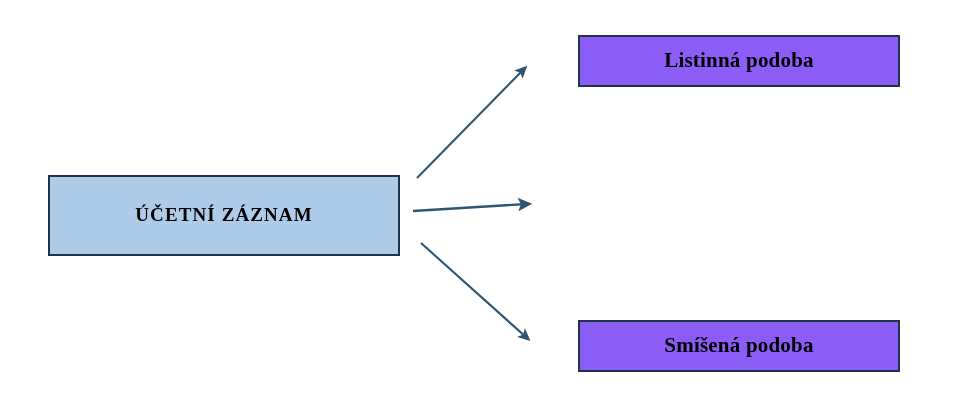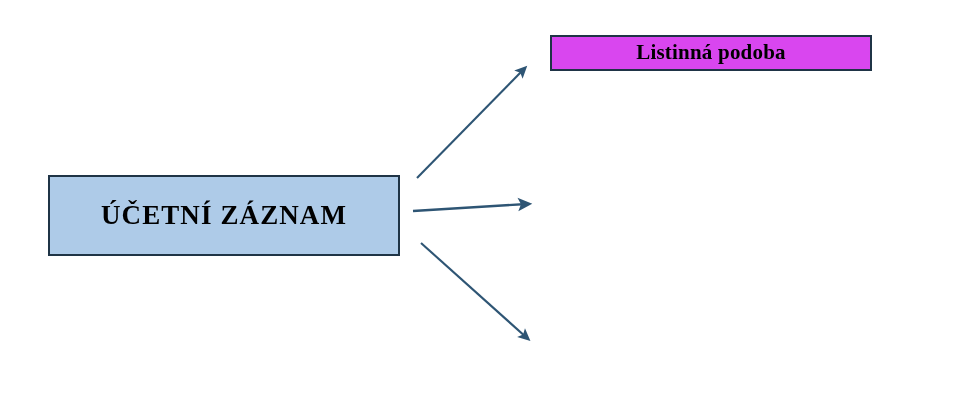--- a/index.html
+++ b/index.html
@@ -38,28 +38,28 @@
     color: #000000;
     letter-spacing: 0.2px;
     line-height: 1.1;
   }
   .node-root {
     left: 48px;
     top: 175px;
     width: 352px;
     height: 81px;
     background: #aecbe8;
-    font-size: 27px;
+    font-size: 19px;
     letter-spacing: 1.1px;
   }
   .node-leaf {
-    left: 550px;
+    left: 578px;
     width: 322px;
-    height: 36px;
-    background: #d946ef;
+    height: 52px;
+    background: #8b5cf6;
     font-size: 21px;
   }
   #node-listinna  { top: 35px; }
   #node-technicka { top: 177px; }
   #node-smisena   { top: 320px; }
 </style>
 </head>
 <body>
 
 <div id="diagram-canvas">
@@ -86,14 +86,17 @@
 
   <div class="node node-root" id="node-root">
     <span>ÚČETNÍ ZÁZNAM</span>
   </div>
 
   <div class="node node-leaf" id="node-listinna">
     <span>Listinná podoba</span>
   </div>
 
 
+  <div class="node node-leaf" id="node-smisena">
+    <span>Smíšená podoba</span>
+  </div>
 
 </div>
 
 </body></html>

